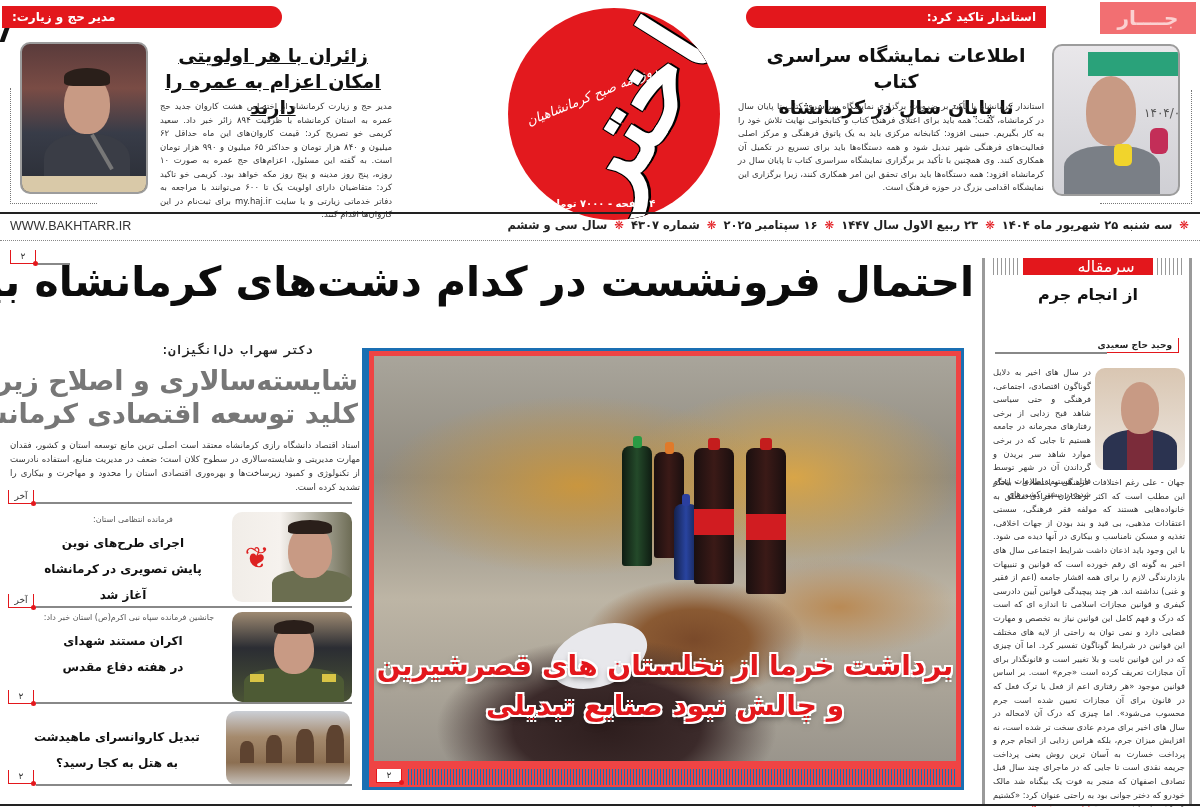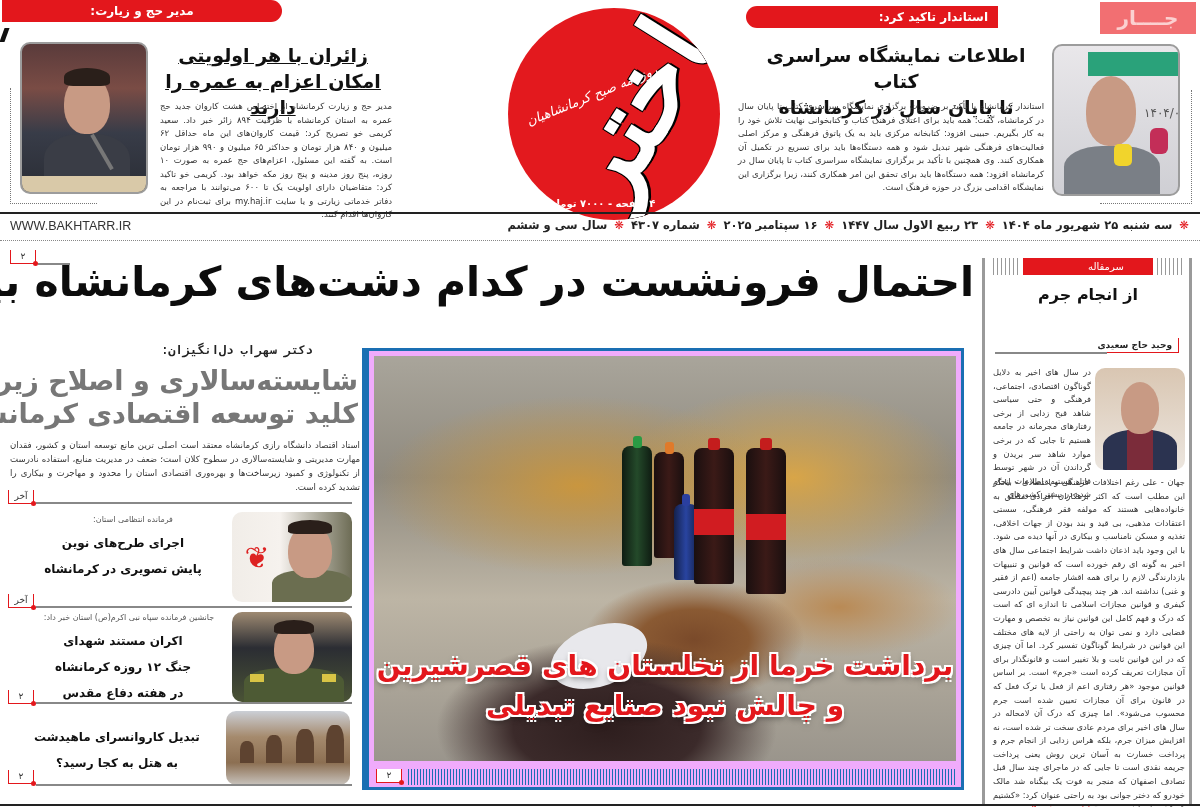--- a/index.html
+++ b/index.html
@@ -40,39 +40,39 @@
   
   .main-headline { font-size: 41px; font-weight: bold; color: #0c0c0c; white-space: nowrap; letter-spacing: -1px; }
 
   
   .kicker { font-size: 12px; font-weight: bold; color: #222; }
   .grey-headline { font-size: 27px; font-weight: bold; color: #777; text-align: center; line-height: 33px; white-space: nowrap; }
   .small-kicker { font-size: 8px; color: #555; }
   .side-title { font-size: 12px; font-weight: bold; color: #111; text-align: center; line-height: 26px; }
 
   
-  .hero-frame { left: 366px; top: 348px; width: 598px; height: 442px; border: 3px solid #1a6fb3; background: #f0abfc; padding: 5px; }
+  .hero-frame { left: 366px; top: 348px; width: 598px; height: 442px; border: 3px solid #1a6fb3; background: #ef4444; padding: 5px; }
   .hero-img { width: 100%; height: 405px; position: relative; overflow: hidden;
     background:
       radial-gradient(ellipse 170px 90px at 40% 92%, #2e1e1e 0%, #3b2a2a 55%, rgba(60,40,40,0) 100%),
       radial-gradient(ellipse 110px 60px at 55% 70%, #7a4a2a 0%, #8a5a33 50%, rgba(138,90,51,0) 100%),
       radial-gradient(ellipse 120px 50px at 80% 62%, #b98a55 0%, rgba(185,138,85,0) 100%),
       radial-gradient(ellipse 200px 90px at 35% 32%, #c9963f 0%, rgba(201,150,63,0) 100%),
       radial-gradient(ellipse 170px 90px at 72% 30%, #d8a548 0%, rgba(216,165,72,0) 100%),
       linear-gradient(180deg, #a9a59b 0%, #8f8a7f 30%, #bdb5a5 60%, #9a958c 100%);
   }
   .bottle { position: absolute; border-radius: 8px 8px 3px 3px; background: linear-gradient(90deg, #1a0f0f, #3b1a17 50%, #1a0f0f); }
   .bottle .label { position: absolute; left: 0; right: 0; top: 45%; height: 26px; background: #d11c21; }
   .bottle .cap { position: absolute; left: 35%; width: 30%; top: -10px; height: 12px; border-radius: 3px; background: #c41d1d; }
   .hero-caption { font-size: 28px; font-weight: bold; color: #e3171c; text-align: center; line-height: 40px; text-shadow: 2px 2px 0 #fff, -2px -2px 0 #fff, 2px -2px 0 #fff, -2px 2px 0 #fff, 0 3px 6px rgba(0,0,0,.5); white-space: nowrap; }
   .hero-ruler { height: 16px; background: repeating-linear-gradient(90deg, #1a6fb3 0 1px, transparent 1px 3px); }
 
   
   .editorial { left: 982px; top: 258px; width: 210px; height: 546px; border-left: 3px solid #9a9a9a; border-right: 3px solid #9a9a9a; }
-  .ed-tag { background: #e3171c; color: #fff; font-size: 10px; text-align: center; height: 17px; line-height: 17px; padding-left: 36px; }
+  .ed-tag { background: #e3171c; color: #fff; font-size: 16px; text-align: center; height: 17px; line-height: 17px; padding-left: 36px; }
   .ed-title { font-size: 16px; font-weight: bold; text-align: center; line-height: 25px; color: #111; }
   .author-tag { font-size: 9px; font-weight: bold; border: 1px solid #e3171c; border-top: none; border-left: none; padding: 2px 6px; color: #222; white-space: nowrap; background: #fff; }
   .ed-body { font-size: 8.3px; line-height: 13.6px; color: #333; text-align: justify; }
   .ed-body .more { color: #e3171c; }
 
   .bottom-rule { left: 0; top: 804px; width: 1200px; height: 2px; background: #222; }
 
   
   .ph-man1 { background: linear-gradient(180deg, #5a3b3b 0%, #7a4c45 30%, #383c48 60%, #2a2d35 100%); }
   .ph-face { position: absolute; border-radius: 50% 50% 45% 45%; background: #c89a84; }
@@ -83,21 +83,21 @@
   .ph-police { background: linear-gradient(90deg, #f1ede8 0%, #f6f2ee 40%, #6d6c55 100%); }
   .ph-irgc { background: linear-gradient(180deg, #9e8a72 0%, #2b2d33 40%, #4a5335 100%); }
   .ph-caravan { background: linear-gradient(180deg, #cbcfd6 0%, #a58a6d 35%, #8c6f52 70%, #c8c3bd 100%); }
   .arch { position: absolute; border-radius: 40% 40% 0 0; background: #5e4330; }
 </style>
 </head>
 <body>
 
 <div class="abs top-band">
 
-  <div class="abs red-bar red-bar-left" style="left:2px; top:0; width:280px; text-align:center;">
+  <div class="abs red-bar red-bar-left" style="left:2px; top:6px; width:280px; text-align:left;">
     <span>مدیر حج و زیارت:</span>
   </div>
   <div class="abs" style="left:2px; top:28px; width:5px; height:14px; background:#111; transform:skewX(-20deg);"></div>
 
   <div class="abs photo-frame ph-man1" style="left:20px; top:42px; width:128px; height:152px;">
     <div class="ph-suit" style="left:22px; top:90px; width:86px; height:62px;"></div>
     <div class="ph-face" style="left:42px; top:30px; width:46px; height:60px;"></div>
     <div class="ph-hair" style="left:42px; top:24px; width:46px; height:18px;"></div>
     <div class="abs" style="left:0; top:132px; width:128px; height:20px; background:#d9c9a8;"></div>
     <div class="abs" style="left:78px; top:88px; width:4px; height:40px; background:#777; transform:rotate(-30deg);"></div>
@@ -109,21 +109,21 @@
     <div>امکان اعزام به عمره را دارند</div>
   </div>
   <div class="abs story-body" style="left:160px; top:100px; width:232px;">مدیر حج و زیارت کرمانشاه از اختصاص هشت کاروان جدید حج عمره به استان کرمانشاه با ظرفیت ۸۹۴ زائر خبر داد. سعید کریمی خو تصریح کرد: قیمت کاروان‌های این ماه حداقل ۶۲ میلیون و ۸۴۰ هزار تومان و حداکثر ۶۵ میلیون و ۹۹۰ هزار تومان است. به گفته این مسئول، اعزام‌های حج عمره به صورت ۱۰ روزه، پنج روز مدینه و پنج روز مکه خواهد بود. کریمی خو تاکید کرد: متقاضیان دارای اولویت یک تا ۶۰۰ می‌توانند با مراجعه به دفاتر خدماتی زیارتی و یا سایت my.haj.ir برای ثبت‌نام در این کاروان‌ها اقدام کنند.</div>
 
   <div class="abs logo-circle">
     <div class="abs logo-word" style="left:24px; top:26px;">باختر</div>
     <div class="abs logo-sub" style="left:14px; top:80px;">روزنامه صبح کرمانشاهیان</div>
     <div class="abs logo-price" style="left:40px; top:190px;">۴ صفحه - ۷۰۰۰ تومان</div>
   </div>
 
-  <div class="abs red-bar" style="left:746px; top:6px; width:252px; text-align:right;">
+  <div class="abs red-bar" style="left:746px; top:6px; width:300px; text-align:right;">
     <span>استاندار تاکید کرد:</span>
   </div>
   <div class="abs" style="left:1100px; top:2px; width:96px; height:32px; background:#f26f72; color:#fbd0d0; font-size:20px; font-weight:bold; text-align:center; line-height:32px;">جــــار</div>
 
   <div class="abs story-title" style="left:748px; top:42px; width:296px;">
     <div>اطلاعات نمایشگاه سراسری کتاب</div>
     <div>تا پایان سال در کرمانشاه</div>
   </div>
   <div class="abs story-body" style="left:738px; top:100px; width:306px;">استاندار کرمانشاه با تأکید بر ضرورت برگزاری نمایشگاه سراسری کتاب تا پایان سال در کرمانشاه، گفت: همه باید برای اعتلای فرهنگ کتاب و کتابخوانی نهایت تلاش خود را به کار بگیریم. حبیبی افزود: کتابخانه مرکزی باید به یک پاتوق فرهنگی و مرکز اصلی فعالیت‌های فرهنگی شهر تبدیل شود و همه دستگاه‌ها باید برای تسریع در تکمیل آن همکاری کنند. وی همچنین با تأکید بر برگزاری نمایشگاه سراسری کتاب تا پایان سال در کرمانشاه افزود: همه دستگاه‌ها باید برای تحقق این امر همکاری کنند، زیرا برگزاری این نمایشگاه اقدامی بزرگ در حوزه فرهنگ است.</div>
 
@@ -170,35 +170,35 @@
 <div class="abs photo-frame ph-police" style="left:232px; top:512px; width:120px; height:90px; border:none;">
   <div class="abs" style="left:10px; top:26px; width:30px; height:40px; color:#d22; font-size:30px; line-height:40px; text-align:center;">❦</div>
   <div class="ph-suit" style="left:40px; top:58px; width:80px; height:32px; background:#6b6e50;"></div>
   <div class="ph-face" style="left:56px; top:12px; width:44px; height:54px;"></div>
   <div class="ph-hair" style="left:56px; top:8px; width:44px; height:14px;"></div>
 </div>
 <div class="abs small-kicker" style="left:40px; top:515px; width:186px; text-align:center;">فرمانده انتظامی استان:</div>
 <div class="abs side-title" style="left:20px; top:530px; width:206px;">
   <div>اجرای طرح‌های نوین</div>
   <div>پایش تصویری در کرمانشاه</div>
+  <div>آغاز شد</div>
 </div>
 <div class="abs pref" style="left:8px; top:594px;">آخر</div>
 <div class="abs ref-line" style="left:36px; top:606px; width:316px;"></div>
 
 <div class="abs photo-frame ph-irgc" style="left:232px; top:612px; width:120px; height:90px; border:none;">
   <div class="ph-suit" style="left:12px; top:56px; width:100px; height:34px; background:#4d5a34;"></div>
   <div class="ph-face" style="left:42px; top:12px; width:40px; height:50px;"></div>
   <div class="ph-hair" style="left:42px; top:8px; width:40px; height:14px;"></div>
   <div class="abs" style="left:18px; top:62px; width:14px; height:8px; background:#d8c445;"></div>
   <div class="abs" style="left:90px; top:62px; width:14px; height:8px; background:#d8c445;"></div>
 </div>
 <div class="abs small-kicker" style="left:30px; top:613px; width:198px; text-align:center;">جانشین فرمانده سپاه نبی اکرم(ص) استان خبر داد:</div>
 <div class="abs side-title" style="left:20px; top:628px; width:206px;">
   <div>اکران مستند شهدای</div>
-  <div>جنگ ۱۲ روزه کرمانشاه</div>
   <div>در هفته دفاع مقدس</div>
 </div>
 <div class="abs pref" style="left:8px; top:690px;">۲</div>
 <div class="abs ref-line" style="left:36px; top:702px; width:316px;"></div>
 
 <div class="abs photo-frame ph-caravan" style="left:226px; top:711px; width:124px; height:74px; border:none;">
   <div class="arch" style="left:14px; top:30px; width:14px; height:22px;"></div>
   <div class="arch" style="left:40px; top:24px; width:16px; height:28px;"></div>
   <div class="arch" style="left:70px; top:18px; width:18px; height:34px;"></div>
   <div class="arch" style="left:100px; top:14px; width:18px; height:38px;"></div>

